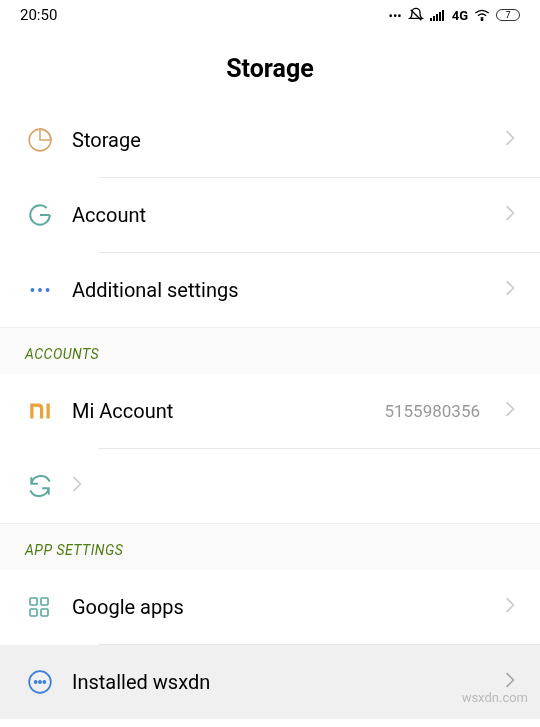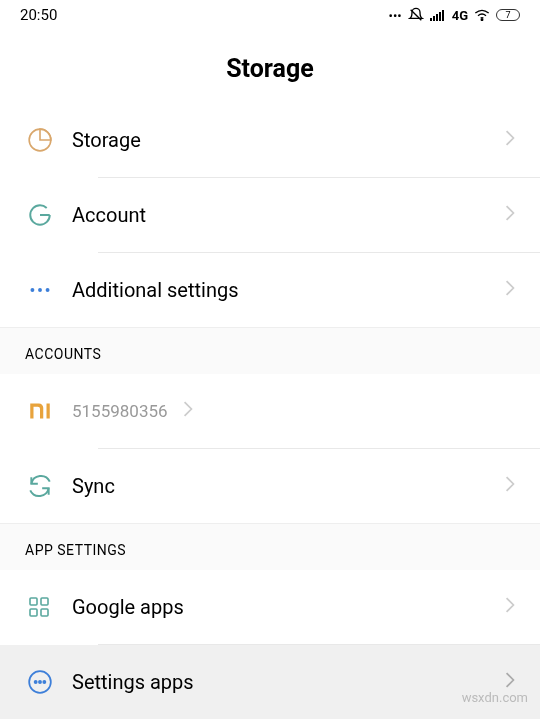--- a/index.html
+++ b/index.html
@@ -53,37 +53,38 @@
       justify-content: flex-start;
     }
     .list-item .label {
       flex: 1;
       font-size: 20px;
       color: #000;
     }
     .list-item .value {
       font-size: 17px;
       color: #999;
-      margin-right: 15px;
+      margin-right: 25px;
     }
     .list-item .chevron {
       color: #ccc;
     }
     .divider {
       height: 1px;
       background: #e8e8e8;
       margin-left: 98px;
     }
     .section-header {
       background: #fafafa;
-      color: #000000;
+      color: #4d7c0f;
       font-size: 14px;
       letter-spacing: 0.5px;
       padding: 18px 25px 12px;
       border-top: 1px solid #eee;
+      font-style: italic;
     }
     .watermark {
       position: absolute;
       bottom: 22px;
       right: 12px;
       font-size: 13px;
       color: #bbb;
     }
     .battery-shell {
       width: 24px;
@@ -187,39 +188,39 @@
 </div>
 
 <div class="section-header">ACCOUNTS</div>
 
 <div class="list-item">
   <span class="icon-slot">
     <svg width="26" height="26" viewBox="0 0 24 24">
         <path d="M3 5 h8 a4 4 0 0 1 4 4 v10 h-3 V10 a2 2 0 0 0 -2 -2 H6 v11 H3 Z M18 5 h3 v14 h-3 Z" fill="#e8a33c"></path>
       </svg>
   </span>
+  <span class="label">Mi Account</span>
   <span class="value">5155980356</span>
   <span class="chevron">
     <svg width="10" height="16" viewBox="0 0 8 14" fill="none" stroke="#ccc" stroke-width="1.5">
         <path d="M1 1 L7 7 L1 13"></path>
       </svg>
   </span>
 </div>
 <div class="divider"></div>
 
 <div class="list-item">
   <span class="icon-slot">
     <svg width="26" height="26" viewBox="0 0 24 24" fill="none" stroke="#5aa89e" stroke-width="1.8">
         <path d="M21 8 A9 9 0 0 0 4 10"></path>
         <path d="M3 16 A9 9 0 0 0 20 14"></path>
         <polyline points="4,4 4,10 10,10"></polyline>
         <polyline points="20,20 20,14 14,14"></polyline>
       </svg>
   </span>
-  <span class="label">Sync</span>
   <span class="chevron">
     <svg width="10" height="16" viewBox="0 0 8 14" fill="none" stroke="#ccc" stroke-width="1.5">
         <path d="M1 1 L7 7 L1 13"></path>
       </svg>
   </span>
 </div>
 
 <div class="section-header">APP SETTINGS</div>
 
 <div class="list-item">
@@ -242,21 +243,21 @@
 
 <div class="list-item selected">
   <span class="icon-slot">
     <svg width="26" height="26" viewBox="0 0 24 24" fill="none" stroke="#3d7fd9" stroke-width="1.6">
         <circle cx="12" cy="12" r="10"></circle>
         <circle cx="8" cy="12" r="1" fill="#3d7fd9"></circle>
         <circle cx="12" cy="12" r="1" fill="#3d7fd9"></circle>
         <circle cx="16" cy="12" r="1" fill="#3d7fd9"></circle>
       </svg>
   </span>
-  <span class="label">Settings apps</span>
+  <span class="label">Installed wsxdn</span>
   <span class="chevron">
     <svg width="10" height="16" viewBox="0 0 8 14" fill="none" stroke="#aaa" stroke-width="1.5">
         <path d="M1 1 L7 7 L1 13"></path>
       </svg>
   </span>
 </div>
 
 <div class="watermark">wsxdn.com</div>
 
 </body></html>

